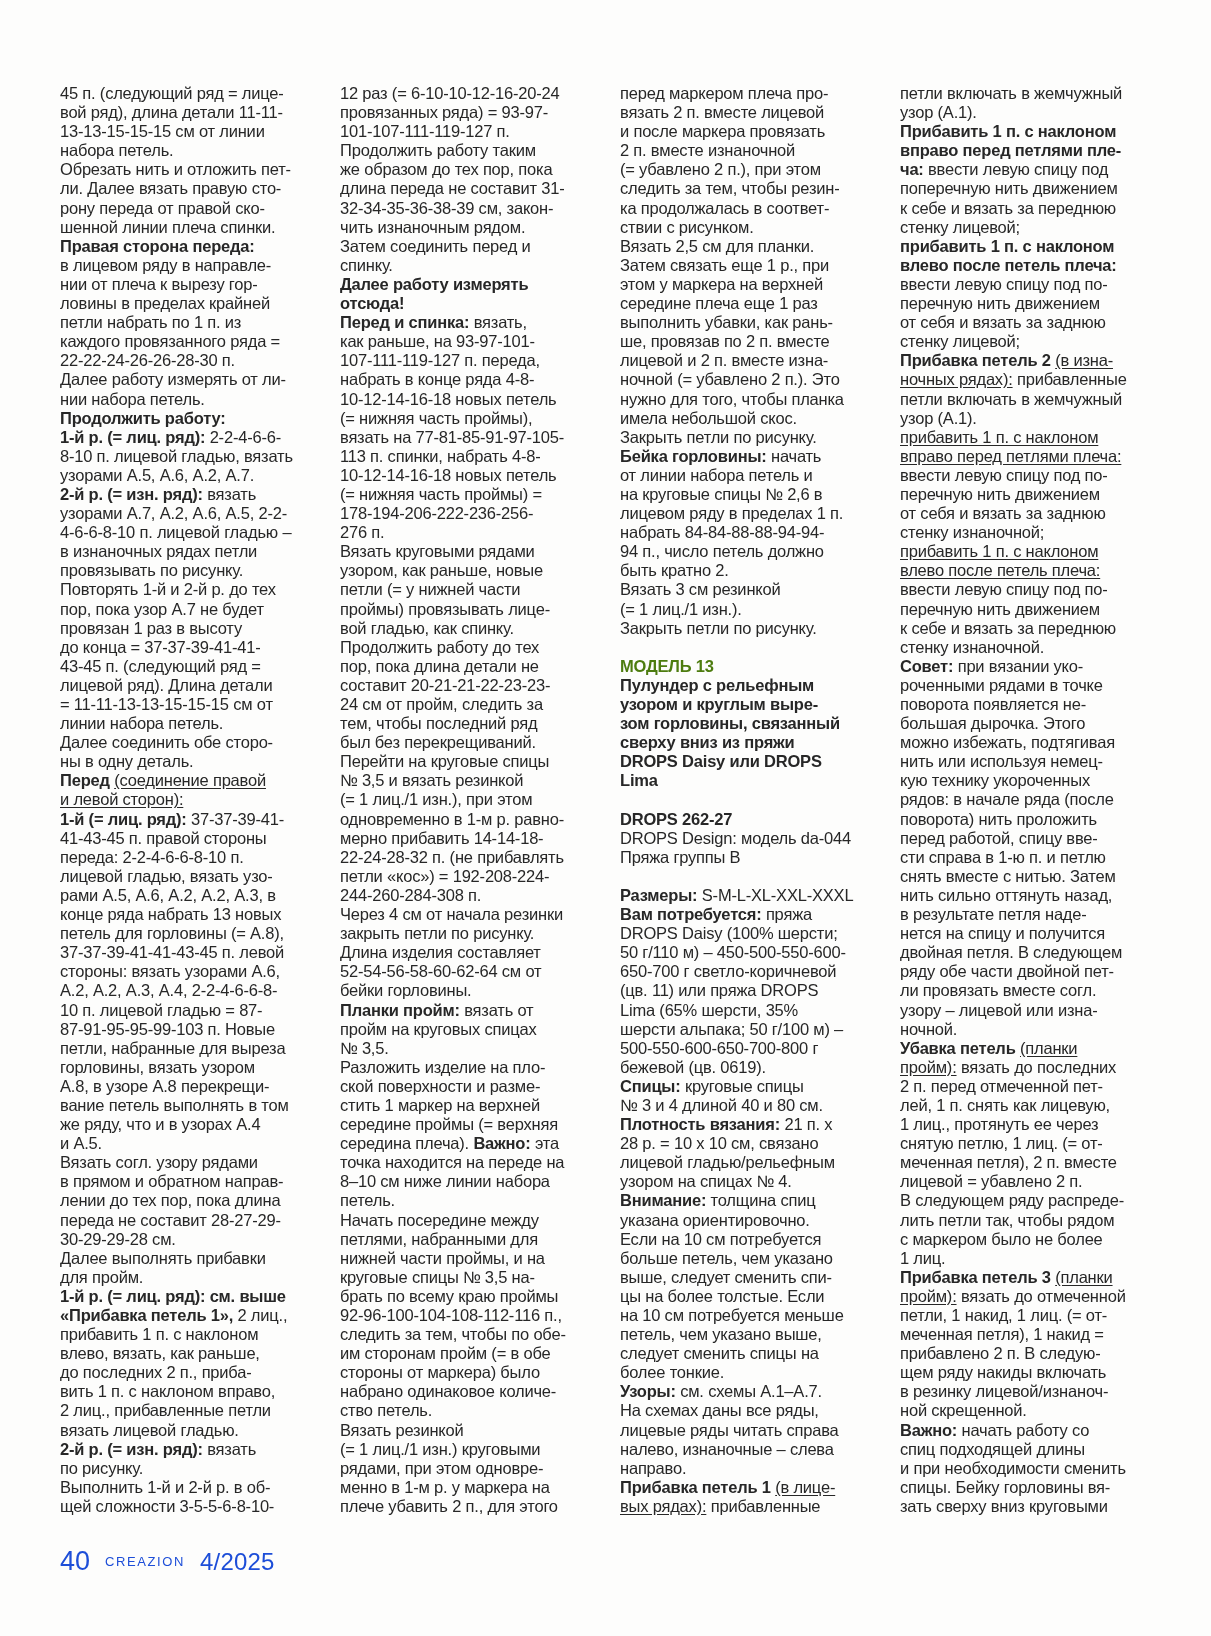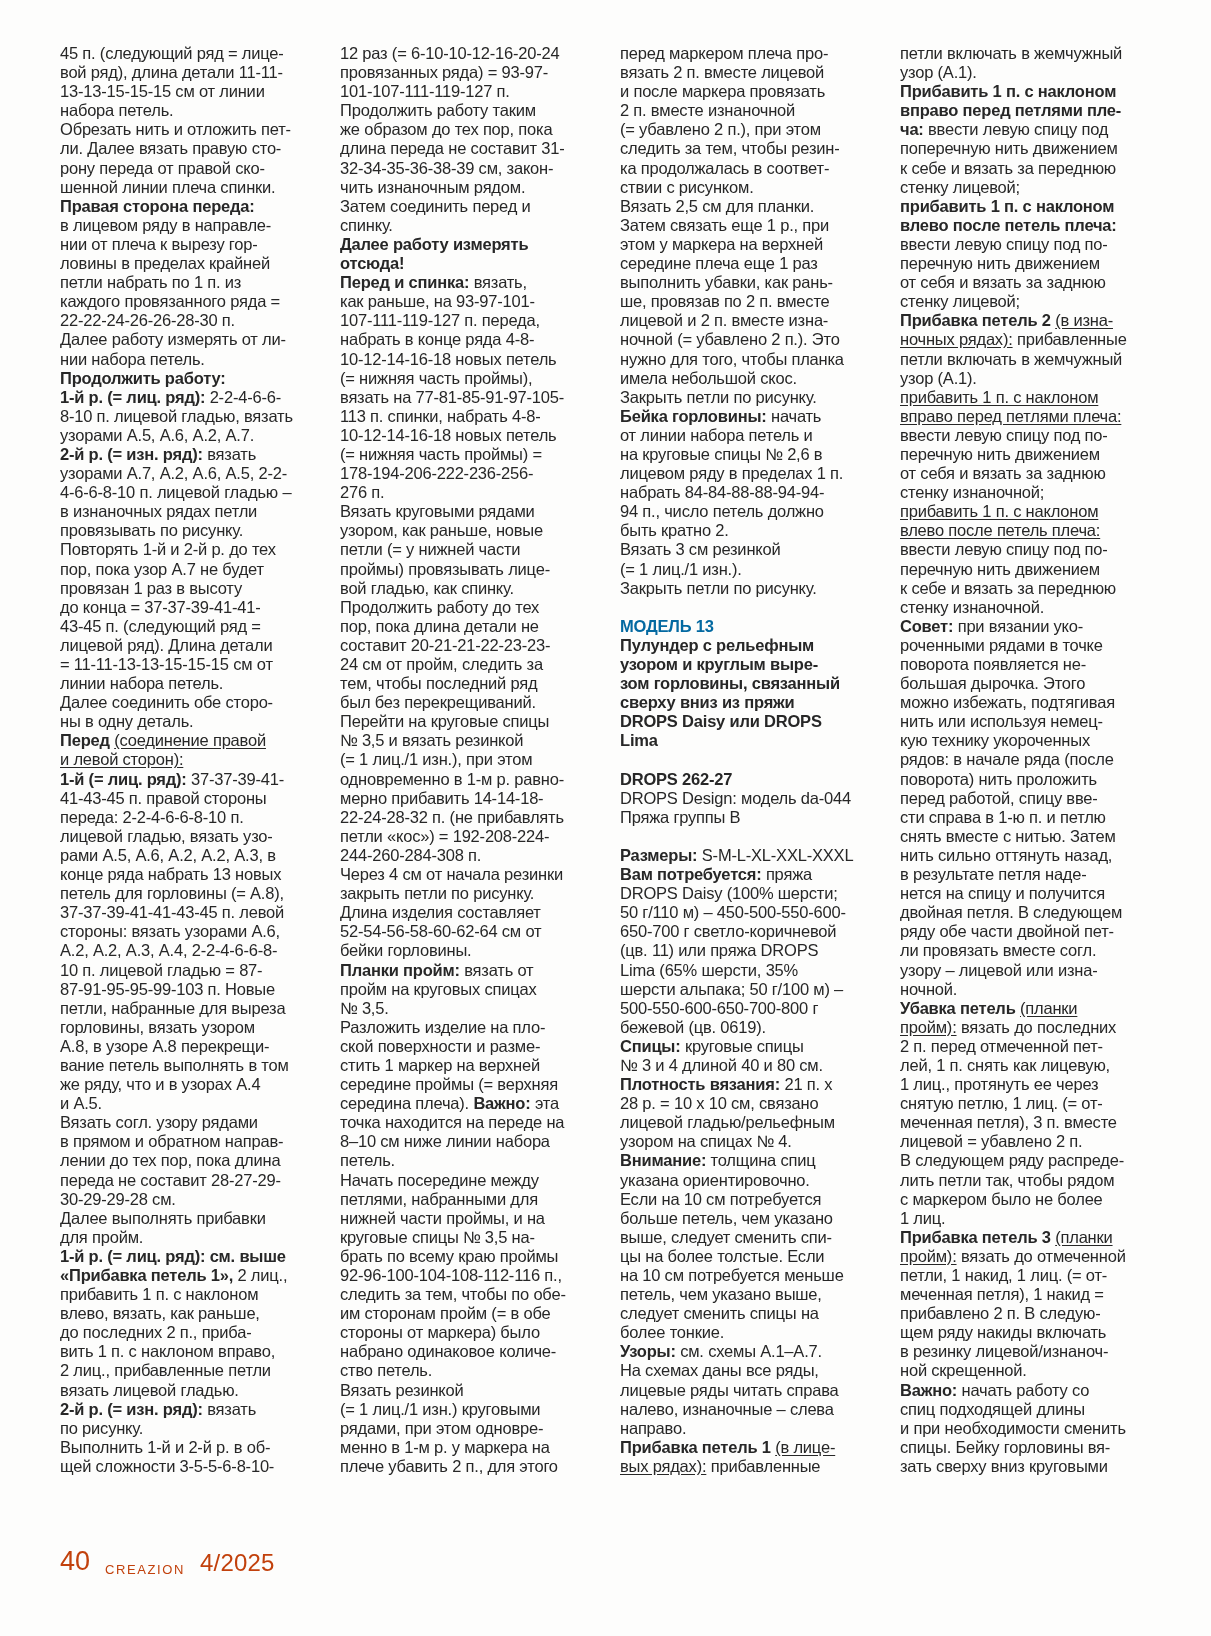--- a/index.html
+++ b/index.html
@@ -1,42 +1,42 @@
 <!DOCTYPE html>
 <html><head>
 <meta charset="utf-8">
 <style>
   html,body { margin:0; padding:0; background:#e9e9e9; }
   .page {
     position:relative;
     width:1211px; height:1636px;
     background:#fdfdfc;
     box-sizing:border-box;
-    padding:44px 0 0 60px;
+    padding:84px 0 0 60px;
     font-family:"Liberation Sans", sans-serif;
     color:#272727;
     overflow:hidden;
   }
   .columns { display:flex; gap:27px; }
   .column { width:253px; flex:0 0 253px; }
   .line {
     white-space:pre;
     font-size:16.5px;
     line-height:19.1px;
     min-height:19.1px;
     letter-spacing:-0.2px;
   }
   .r-n { font-weight:normal; }
   .r-b { font-weight:bold; }
   .r-u { text-decoration:underline; text-underline-offset:2px; }
   .r-h { font-weight:bold; }
   .footer {
     position:absolute; left:60px; top:1546px;
-    display:flex; align-items:flex-end; gap:15px;
-    color:#c2410c;
+    display:flex; align-items:center; gap:15px;
+    color:#1d4ed8;
   }
   .page-num { font-size:27px; letter-spacing:0; }
   .mag { font-size:13px; letter-spacing:1.6px; }
   .issue { font-size:24px; letter-spacing:0.2px; }
 </style>
 </head>
 <body>
 
 <div class="page">
   <div class="columns">
@@ -218,21 +218,21 @@
         <div class="line"><span class="r-n">от линии набора петель и</span></div>
         <div class="line"><span class="r-n">на круговые спицы № 2,6 в</span></div>
         <div class="line"><span class="r-n">лицевом ряду в пределах 1 п.</span></div>
         <div class="line"><span class="r-n">набрать 84-84-88-88-94-94-</span></div>
         <div class="line"><span class="r-n">94 п., число петель должно</span></div>
         <div class="line"><span class="r-n">быть кратно 2.</span></div>
         <div class="line"><span class="r-n">Вязать 3 см резинкой</span></div>
         <div class="line"><span class="r-n">(= 1 лиц./1 изн.).</span></div>
         <div class="line"><span class="r-n">Закрыть петли по рисунку.</span></div>
         <div class="line"></div>
-        <div class="line"><span class="r-h" style="color: #0369a1;">МОДЕЛЬ 13</span></div>
+        <div class="line"><span class="r-h" style="color: #4d7c0f;">МОДЕЛЬ 13</span></div>
         <div class="line"><span class="r-b">Пулундер с рельефным</span></div>
         <div class="line"><span class="r-b">узором и круглым выре-</span></div>
         <div class="line"><span class="r-b">зом горловины, связанный</span></div>
         <div class="line"><span class="r-b">сверху вниз из пряжи</span></div>
         <div class="line"><span class="r-b">DROPS Daisy или DROPS</span></div>
         <div class="line"><span class="r-b">Lima</span></div>
         <div class="line"></div>
         <div class="line"><span class="r-b">DROPS 262-27</span></div>
         <div class="line"><span class="r-n">DROPS Design: модель da-044</span></div>
         <div class="line"><span class="r-n">Пряжа группы B</span></div>
@@ -321,21 +321,21 @@
         <div class="line"><span class="r-n">ряду обе части двойной пет-</span></div>
         <div class="line"><span class="r-n">ли провязать вместе согл.</span></div>
         <div class="line"><span class="r-n">узору – лицевой или изна-</span></div>
         <div class="line"><span class="r-n">ночной.</span></div>
         <div class="line"><span class="r-b">Убавка петель</span><span class="r-n"> </span><span class="r-u">(планки</span></div>
         <div class="line"><span class="r-u">пройм):</span><span class="r-n"> вязать до последних</span></div>
         <div class="line"><span class="r-n">2 п. перед отмеченной пет-</span></div>
         <div class="line"><span class="r-n">лей, 1 п. снять как лицевую,</span></div>
         <div class="line"><span class="r-n">1 лиц., протянуть ее через</span></div>
         <div class="line"><span class="r-n">снятую петлю, 1 лиц. (= от-</span></div>
-        <div class="line"><span class="r-n">меченная петля), 3 п. вместе</span></div>
+        <div class="line"><span class="r-n">меченная петля), 2 п. вместе</span></div>
         <div class="line"><span class="r-n">лицевой = убавлено 2 п.</span></div>
         <div class="line"><span class="r-n">В следующем ряду распреде-</span></div>
         <div class="line"><span class="r-n">лить петли так, чтобы рядом</span></div>
         <div class="line"><span class="r-n">с маркером было не более</span></div>
         <div class="line"><span class="r-n">1 лиц.</span></div>
         <div class="line"><span class="r-b">Прибавка петель 3</span><span class="r-n"> </span><span class="r-u">(планки</span></div>
         <div class="line"><span class="r-u">пройм):</span><span class="r-n"> вязать до отмеченной</span></div>
         <div class="line"><span class="r-n">петли, 1 накид, 1 лиц. (= от-</span></div>
         <div class="line"><span class="r-n">меченная петля), 1 накид =</span></div>
         <div class="line"><span class="r-n">прибавлено 2 п. В следую-</span></div>

